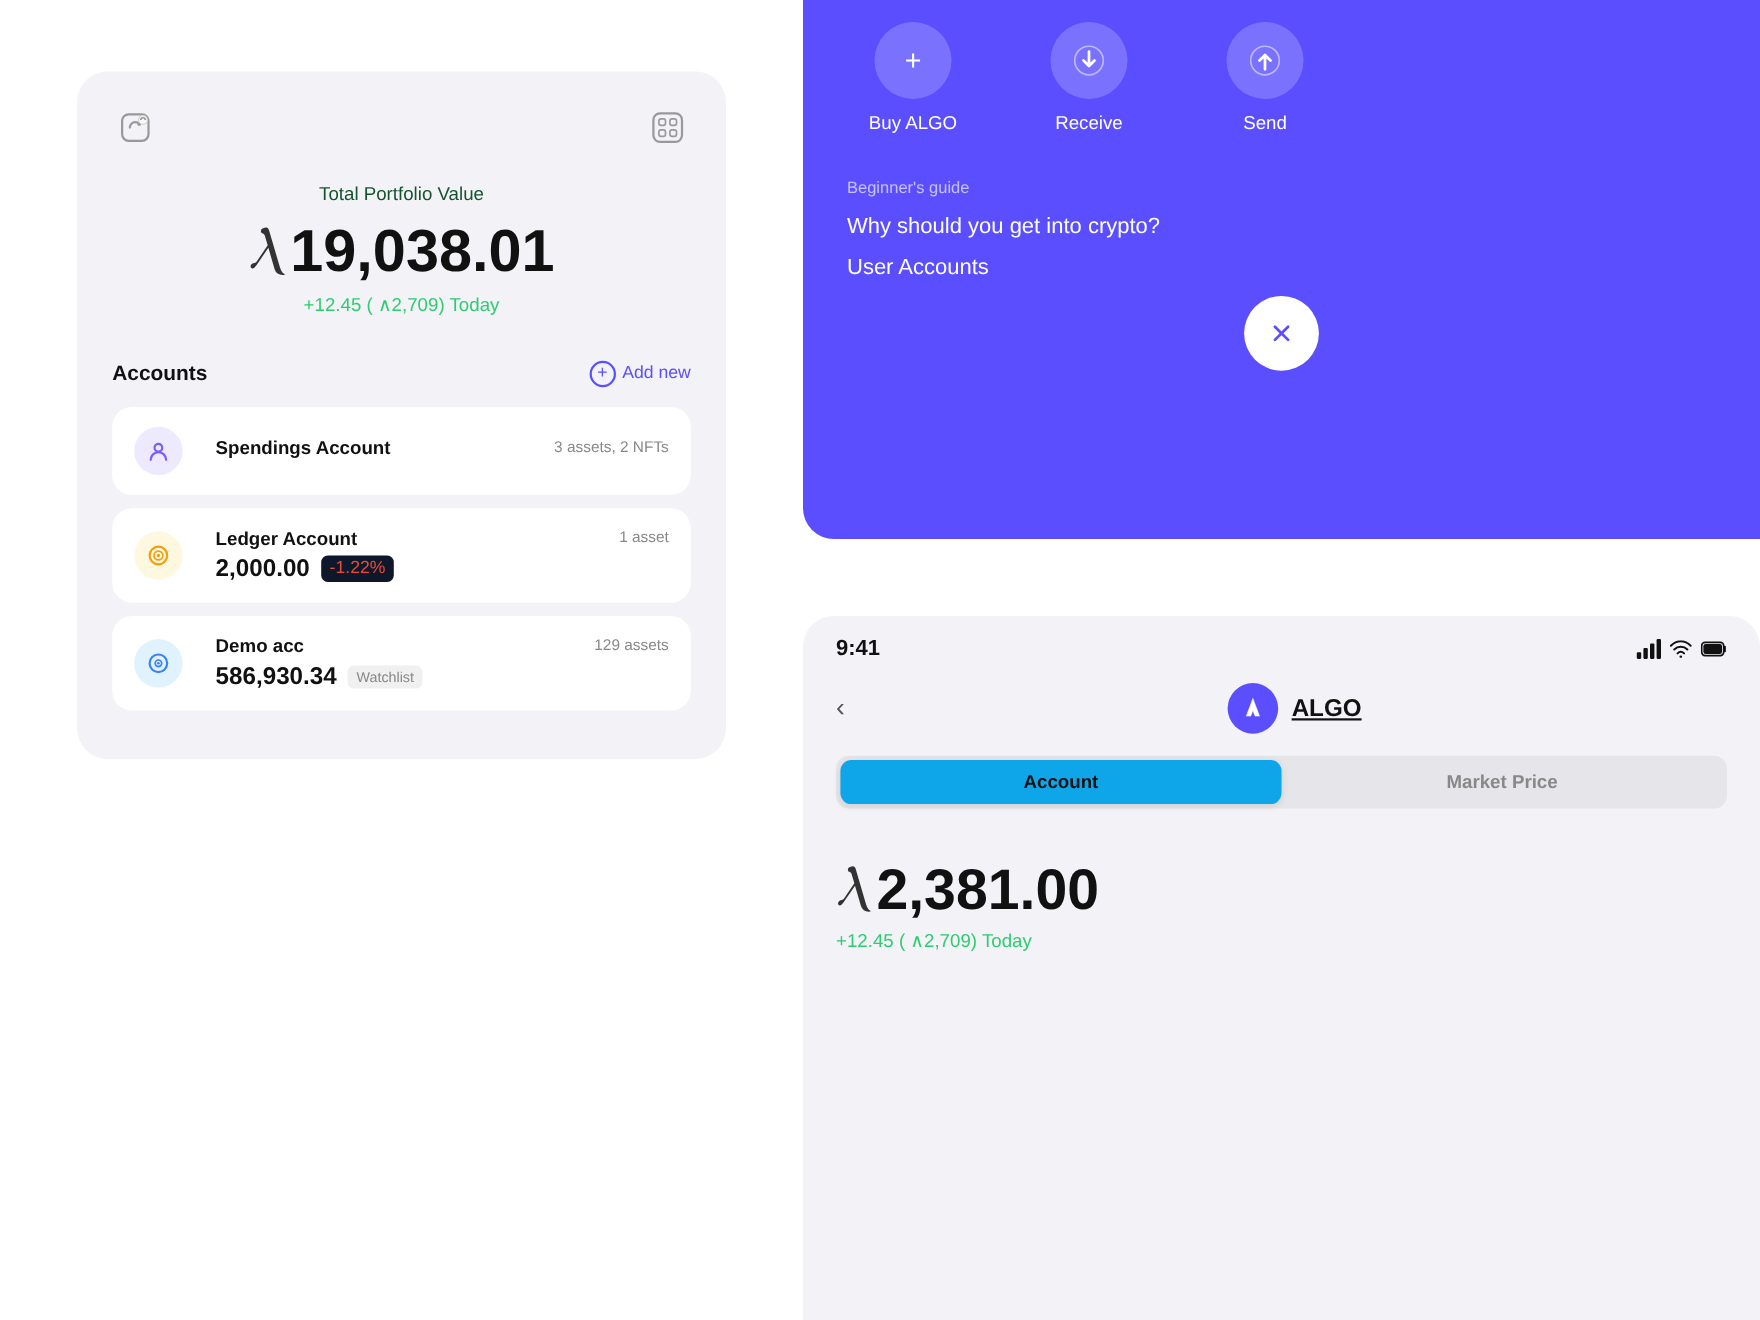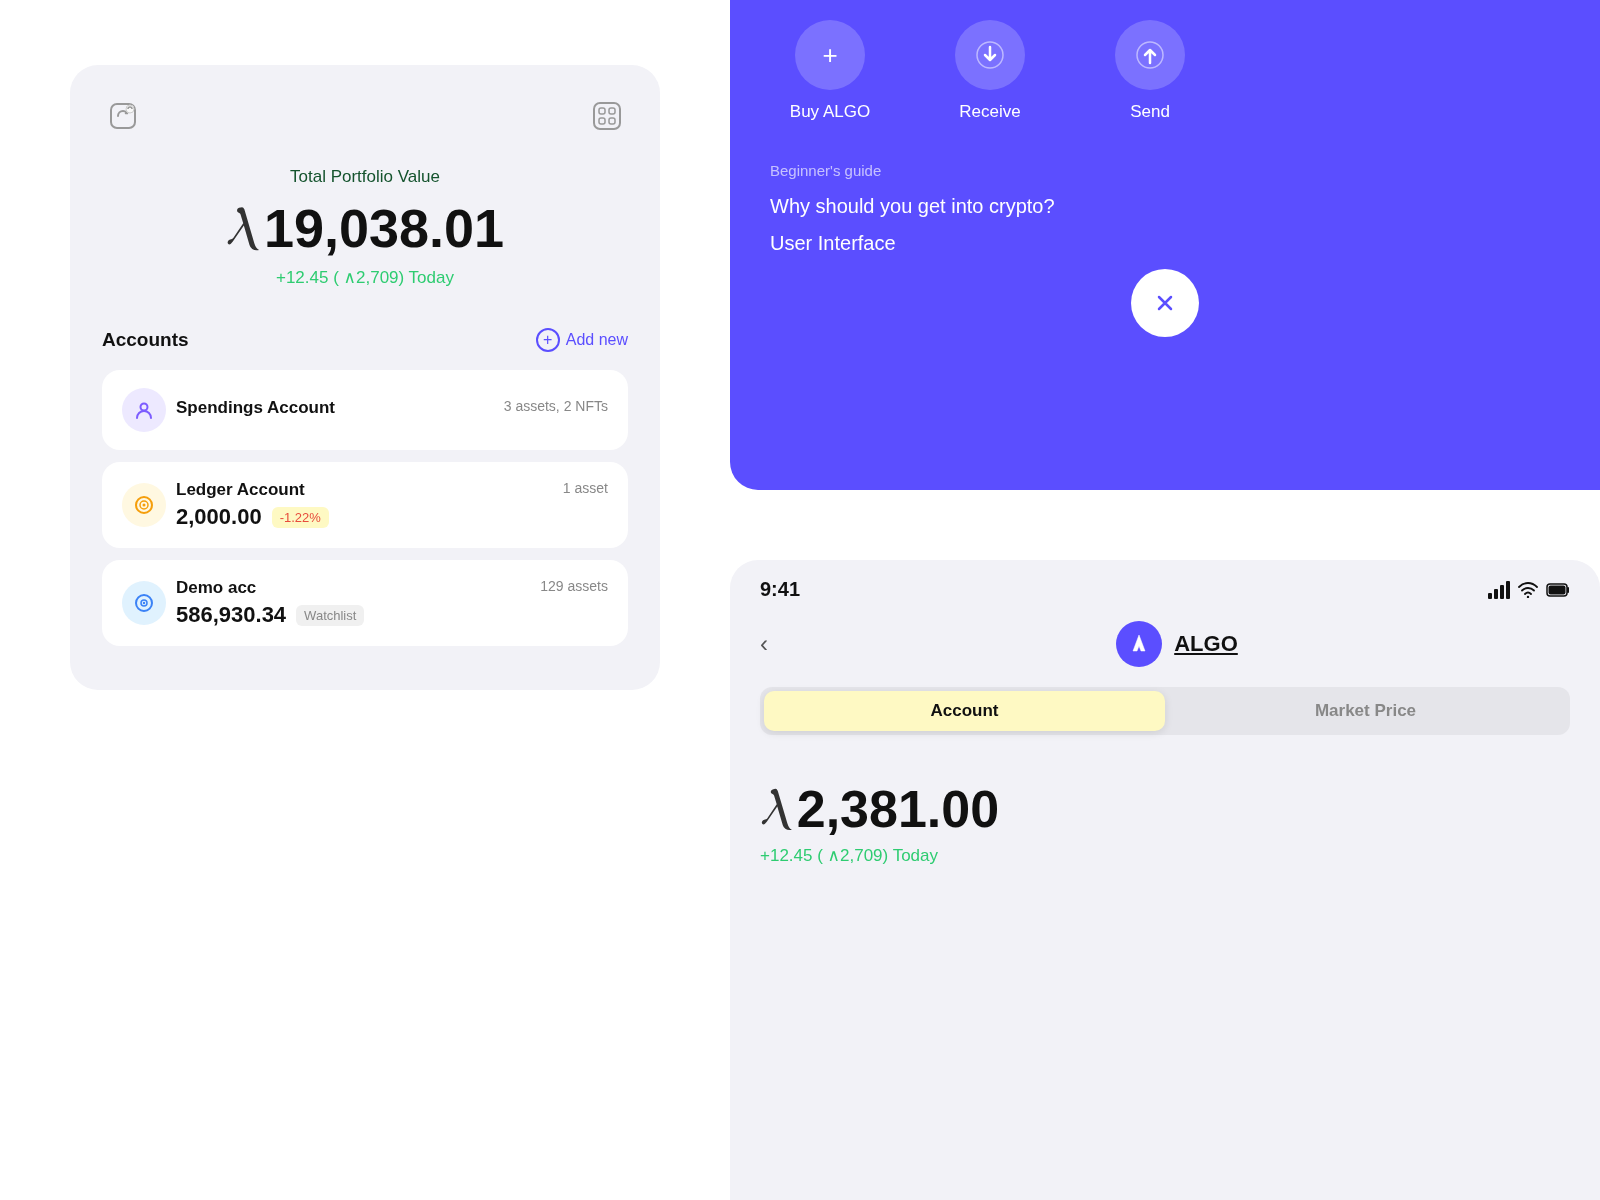--- a/index.html
+++ b/index.html
@@ -102,21 +102,21 @@
       color: #5b4eff;
     }
 
     .account-card {
       background: #ffffff;
       border-radius: 18px;
       padding: 18px 20px;
       margin-bottom: 12px;
       display: flex;
       align-items: center;
-      gap: 10px;
+      gap: 30px;
     }
 
     .account-icon {
       width: 44px;
       height: 44px;
       border-radius: 50%;
       display: flex;
       align-items: center;
       justify-content: center;
       font-size: 20px;
@@ -155,23 +155,23 @@
       gap: 10px;
     }
 
     .account-balance {
       font-size: 22px;
       font-weight: 600;
       color: #111;
     }
 
     .badge-negative {
-      background: #fef9c3;
+      background: #0f172a;
       color: #e74c3c;
-      font-size: 13px;
+      font-size: 16px;
       font-weight: 500;
       padding: 3px 8px;
       border-radius: 6px;
     }
 
     .badge-watchlist {
       background: #f0f0f0;
       color: #888;
       font-size: 13px;
       padding: 3px 8px;
@@ -355,21 +355,21 @@
       flex: 1;
       text-align: center;
       padding: 10px 0;
       border-radius: 10px;
       font-size: 17px;
       font-weight: 600;
       cursor: pointer;
     }
 
     .tab.active {
-      background: #fef9c3;
+      background: #0ea5e9;
       color: #111;
       box-shadow: 0 2px 8px rgba(0,0,0,0.1);
     }
 
     .tab.inactive {
       color: #888;
     }
 
     .phone-balance {
       padding: 20px 30px 0;
@@ -511,21 +511,21 @@
           <path d="M14 22v-12M9 14l5-5 5 5" stroke="white" stroke-width="2.5" stroke-linecap="round" stroke-linejoin="round"></path>
         </svg>
       </div>
       <span class="action-btn-label">Send</span>
     </div>
   </div>
 
   <div class="beginner-guide">
     <div class="beginner-label">Beginner's guide</div>
     <div class="guide-item">Why should you get into crypto?</div>
-    <div class="guide-item">User Interface</div>
+    <div class="guide-item">User Accounts</div>
     <div class="close-circle">
       <svg width="24" height="24" viewBox="0 0 24 24" fill="none">
         <path d="M6 6l12 12M18 6L6 18" stroke="#5b4eff" stroke-width="2.5" stroke-linecap="round"></path>
       </svg>
     </div>
   </div>
 </div>
 
 <div class="right-phone">
   <div class="phone-status-bar">

